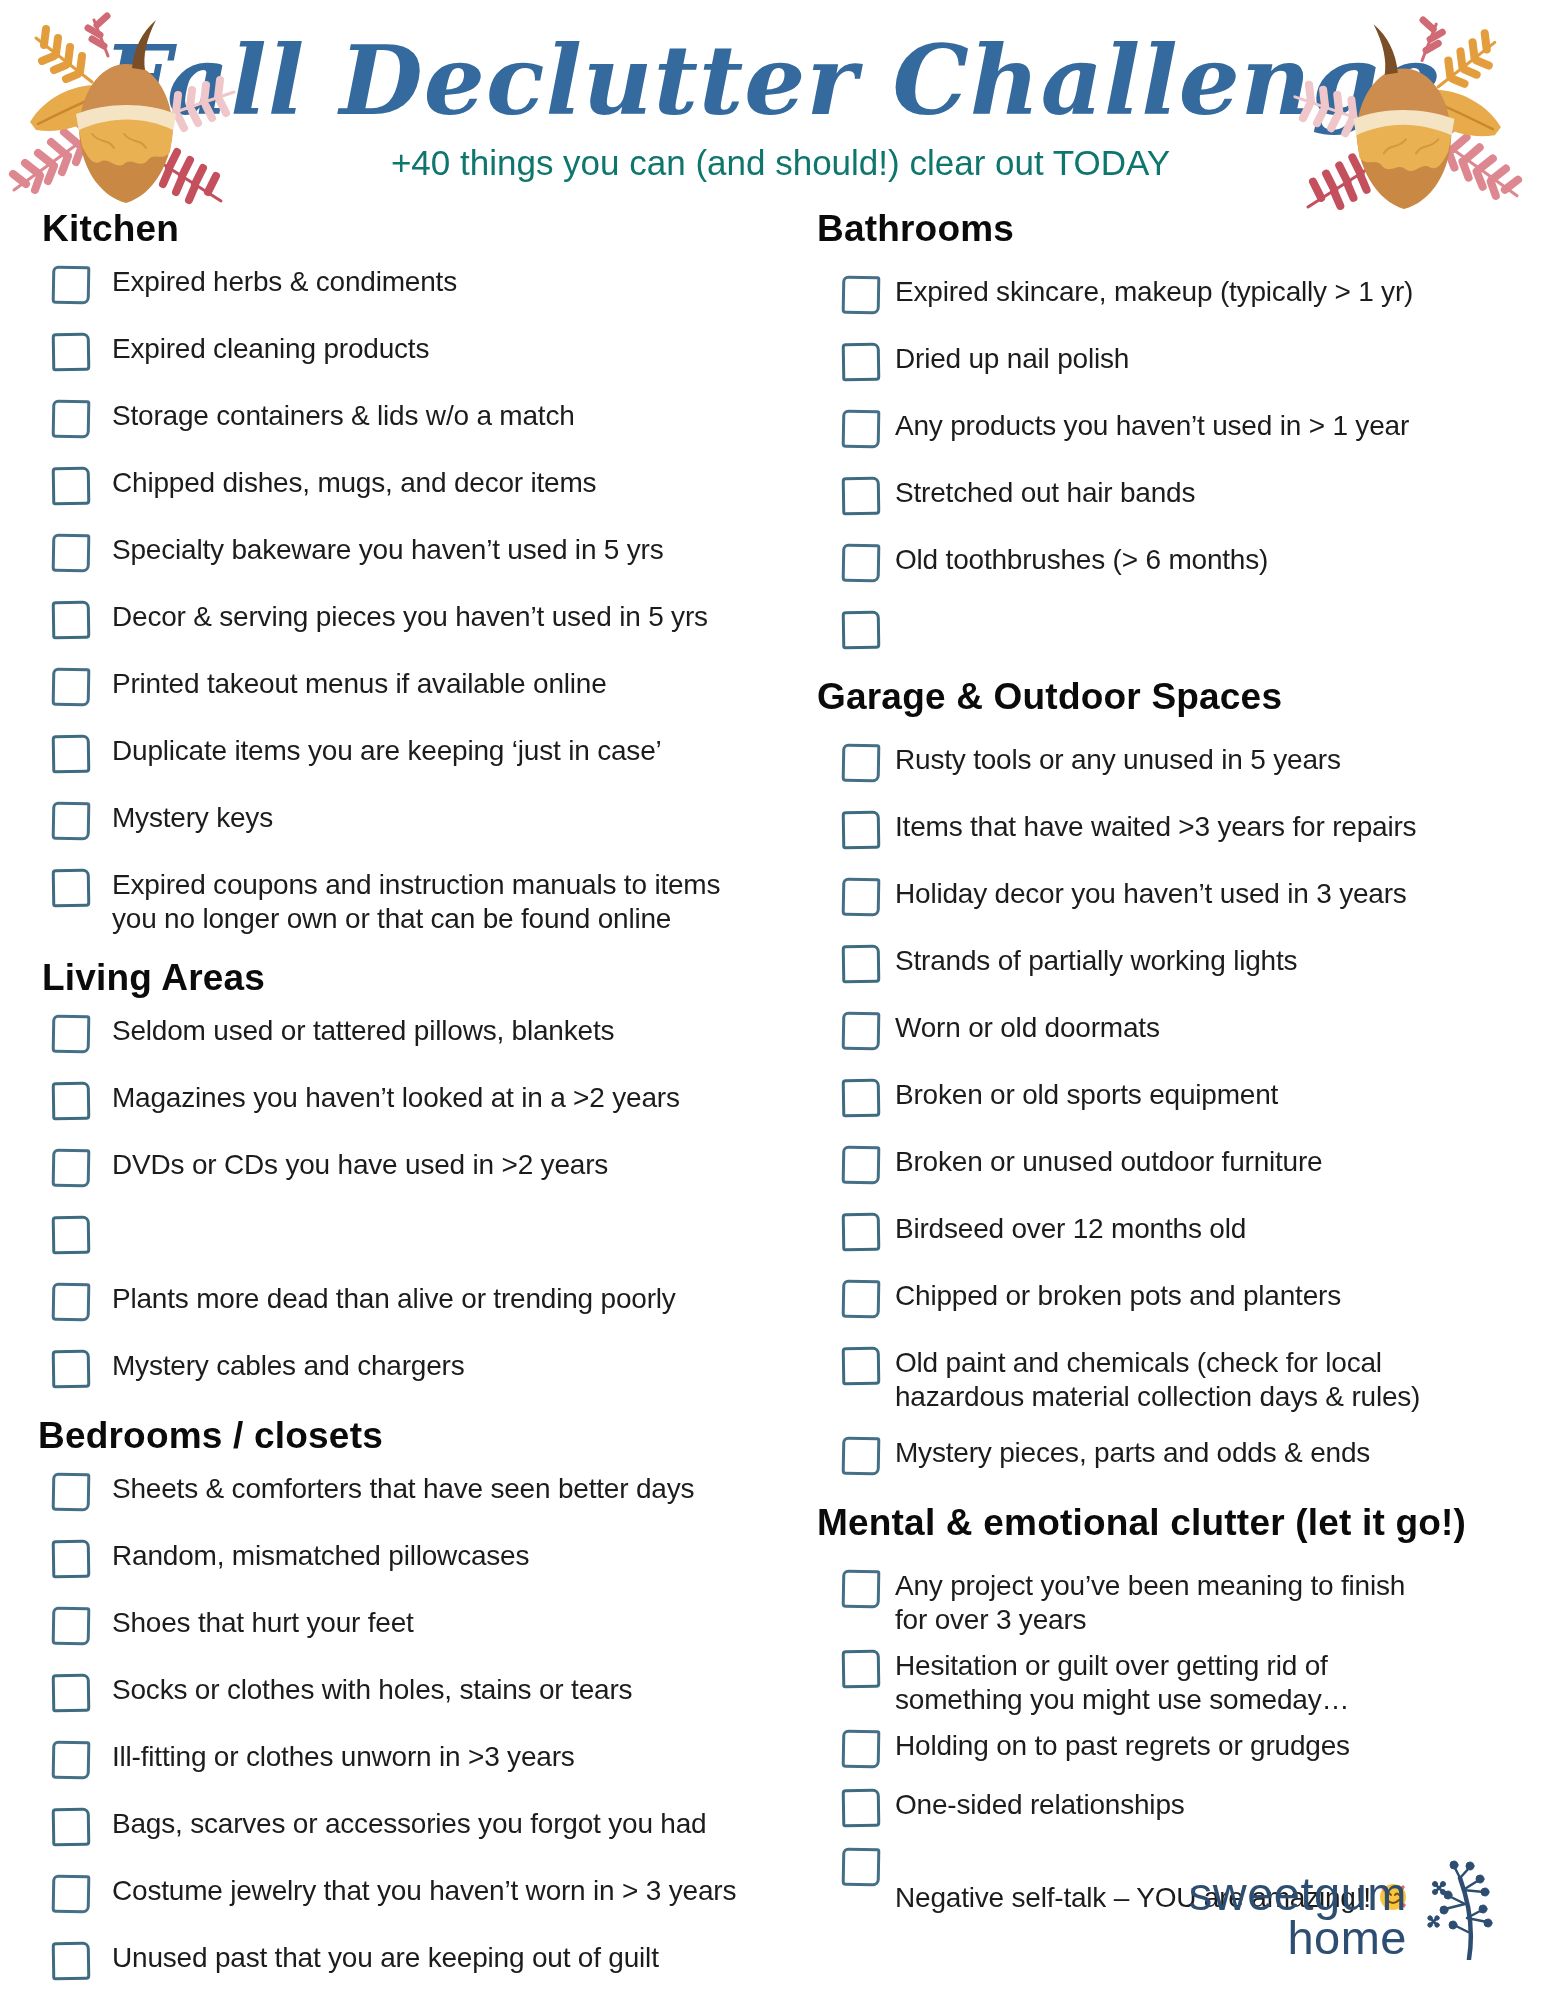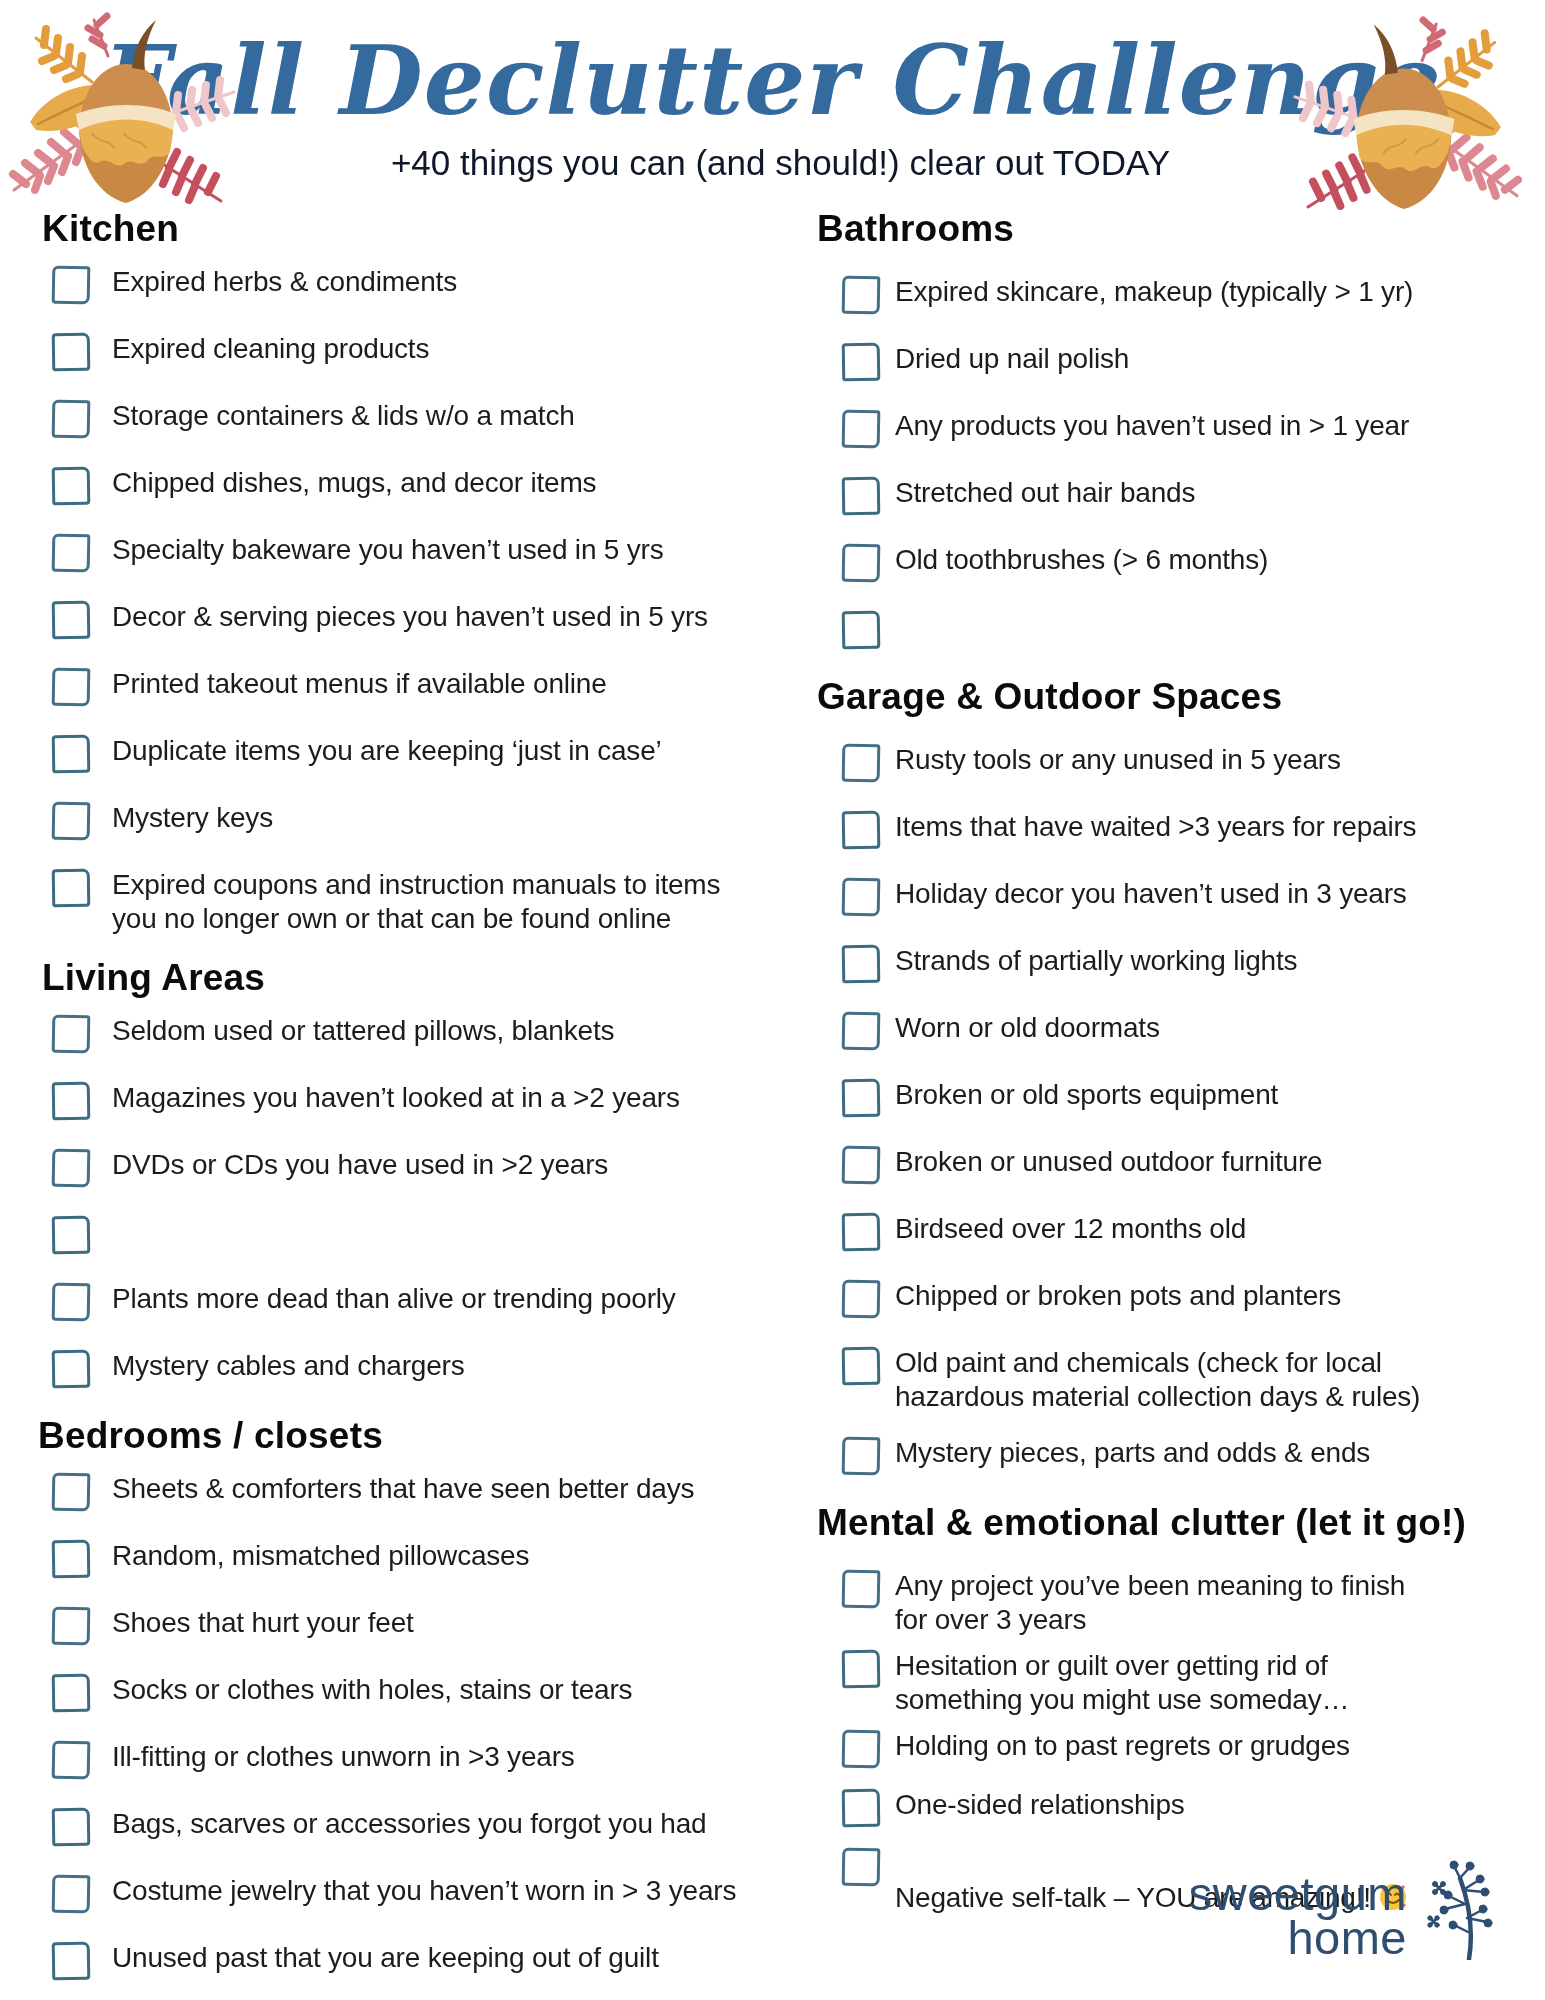--- a/index.html
+++ b/index.html
@@ -11,21 +11,21 @@
 
   
   .title{
     position:absolute;left:0;right:0;top:22px;text-align:center;
     font-family:"DejaVu Serif",serif;font-style:italic;font-weight:bold;
     font-size:96px;line-height:118px;color:#346a9d;letter-spacing:1px;
     z-index:1;white-space:nowrap;
   }
   .subtitle{
     position:absolute;left:16px;right:0;top:143px;text-align:center;
-    font-size:35px;line-height:40px;color:#0f172a;z-index:1;
+    font-size:35px;line-height:40px;color:#0f766e;z-index:1;
   }
   .decor{position:absolute;z-index:2;}
   .decor-left{left:-4px;top:4px;width:242px;height:204px;}
   .decor-right{left:1288px;top:8px;width:250px;height:206px;transform:scaleX(-1);}
 
   
   .col{position:absolute;top:209px;}
   .col-left{left:42px;width:742px;}
   .col-right{left:817px;width:726px;}
 

